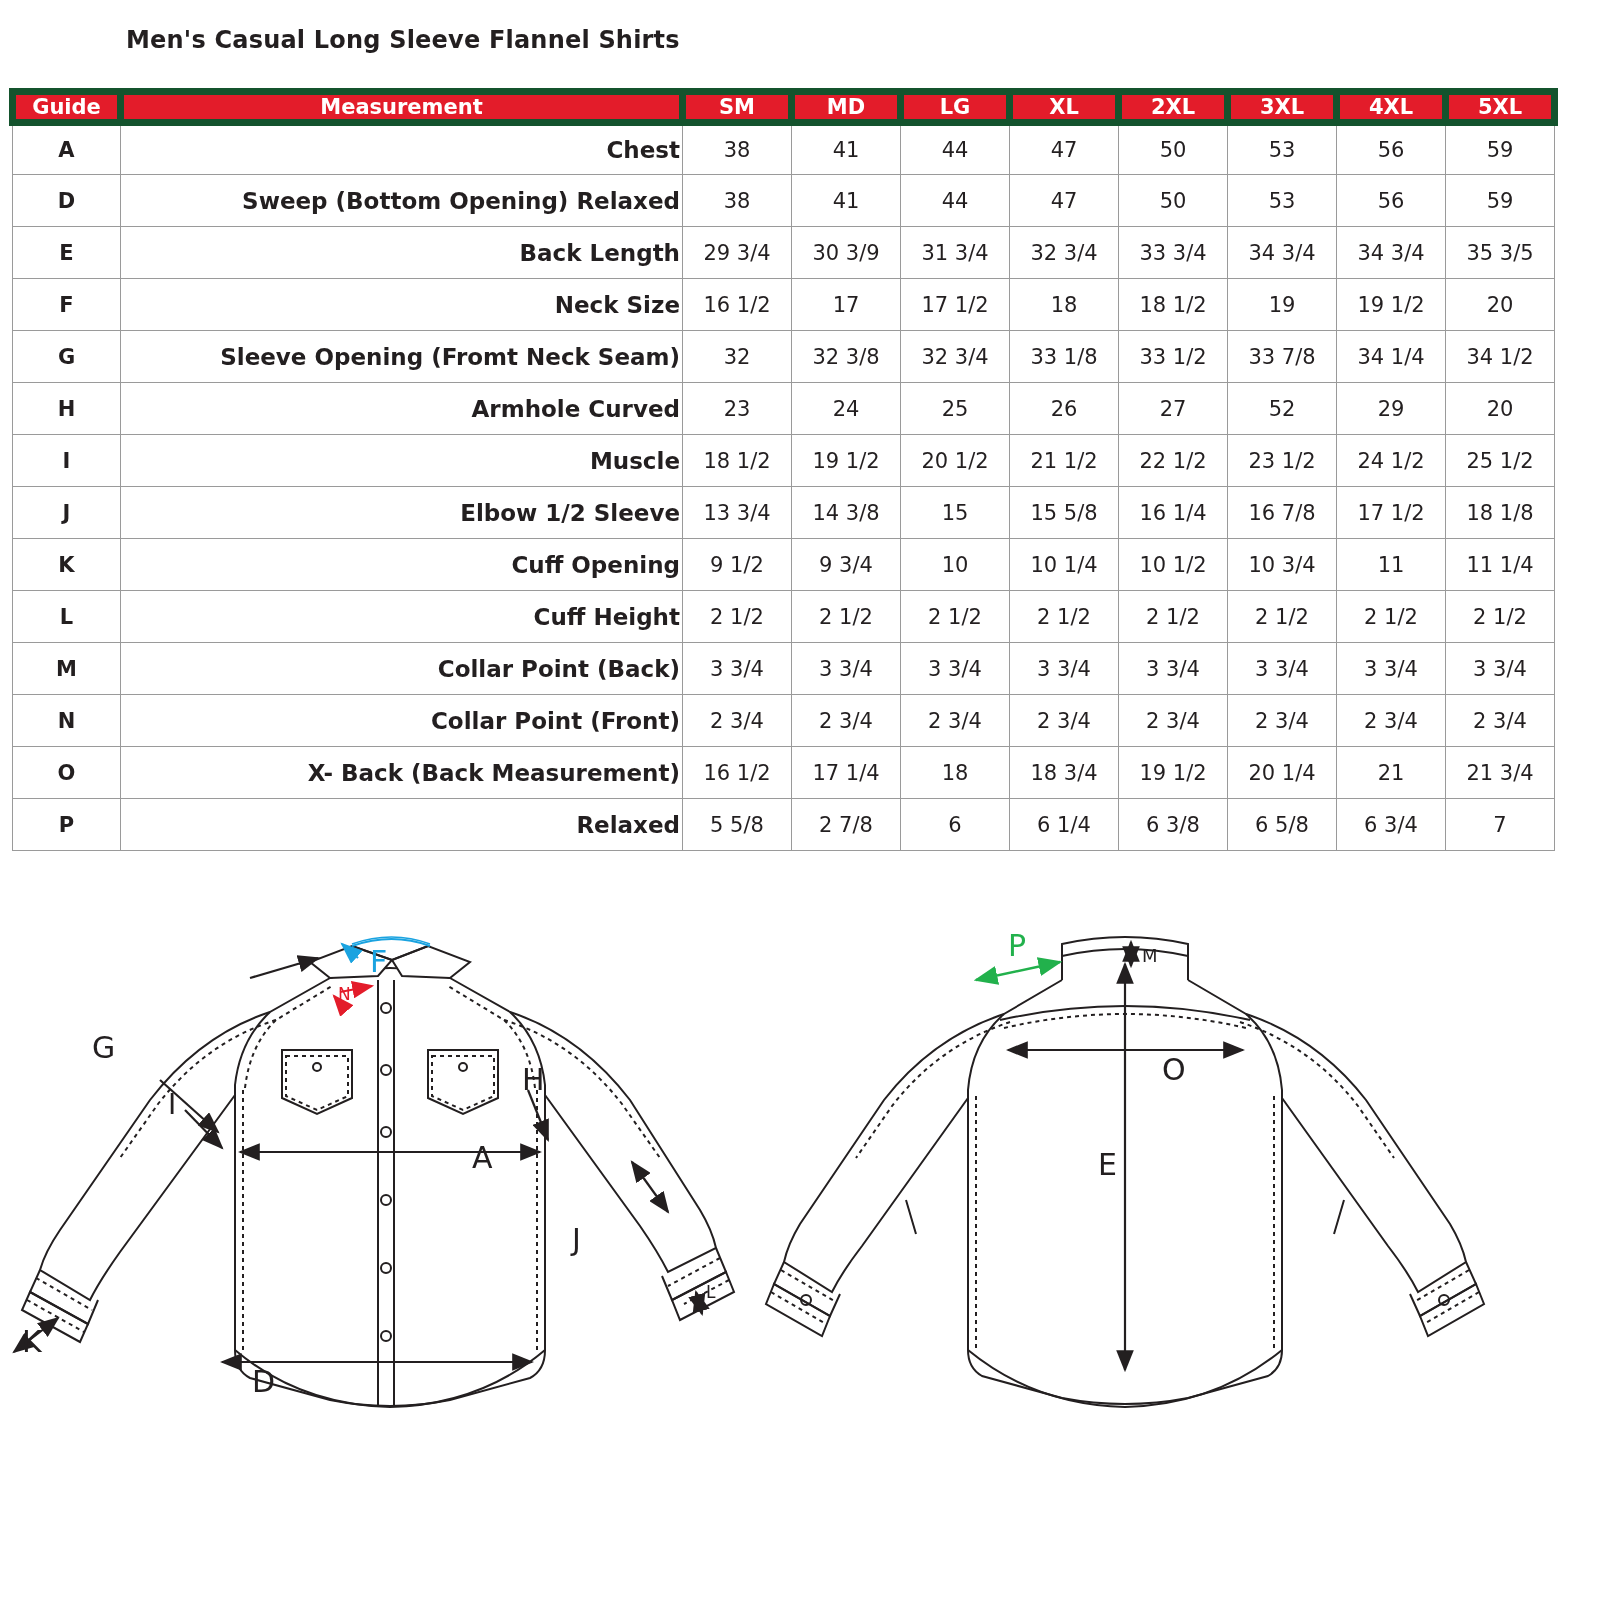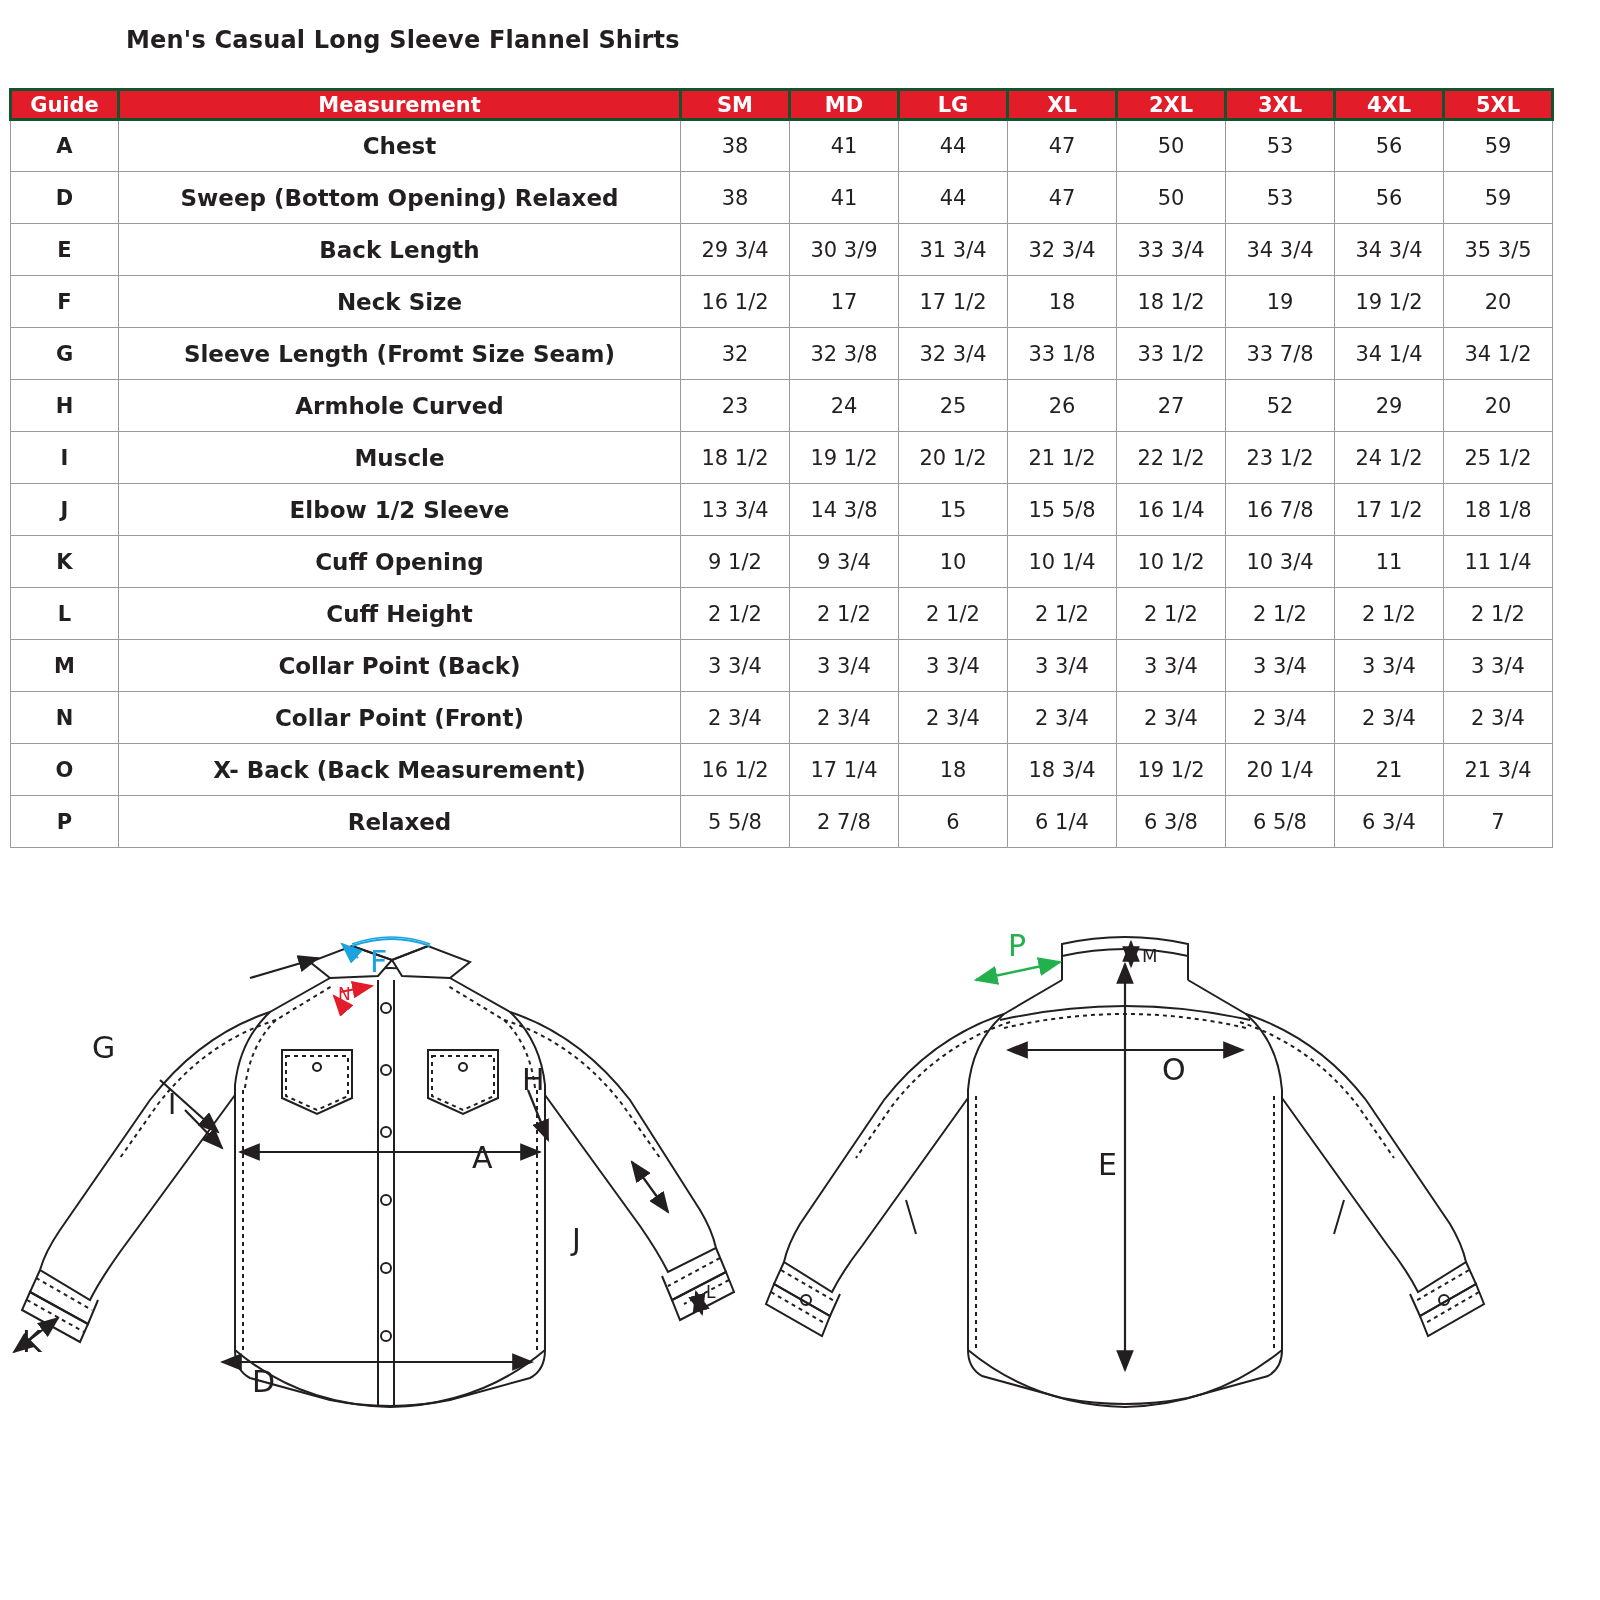--- a/index.html
+++ b/index.html
@@ -39,29 +39,30 @@
     height: 52px;
     padding: 0 2px;
     white-space: nowrap;
   }
   table.size-chart thead th {
     background: #e31c2a;
     color: #ffffff;
     font-weight: bold;
     font-size: 21px;
     height: 30px;
-    border: 3px solid #14532d;
+    border: 7px solid #14532d;
   }
   table.size-chart td.guide {
     font-weight: bold;
     font-size: 21px;
   }
   table.size-chart td.measure {
     font-weight: bold;
     font-size: 23px;
+    text-align: right;
   }
   
   col.c-guide { width: 108px; }
   col.c-measure { width: 562px; }
   col.c-size { width: 109px; }
 
   .diagram {
     position: absolute;
     left: 0; top: 900px;
     width: 1600px; height: 700px;
@@ -146,21 +147,21 @@
         <td>17</td>
         <td>17 1/2</td>
         <td>18</td>
         <td>18 1/2</td>
         <td>19</td>
         <td>19 1/2</td>
         <td>20</td>
       </tr>
       <tr>
         <td class="guide">G</td>
-        <td class="measure">Sleeve Length (Fromt Size Seam)</td>
+        <td class="measure">Sleeve Opening (Fromt Neck Seam)</td>
         <td>32</td>
         <td>32 3/8</td>
         <td>32 3/4</td>
         <td>33 1/8</td>
         <td>33 1/2</td>
         <td>33 7/8</td>
         <td>34 1/4</td>
         <td>34 1/2</td>
       </tr>
       <tr>

